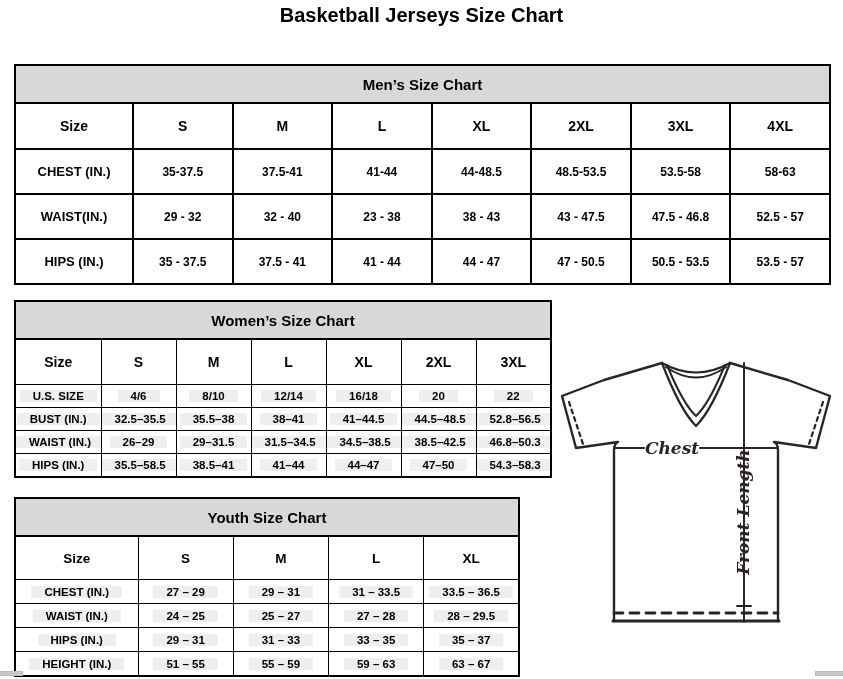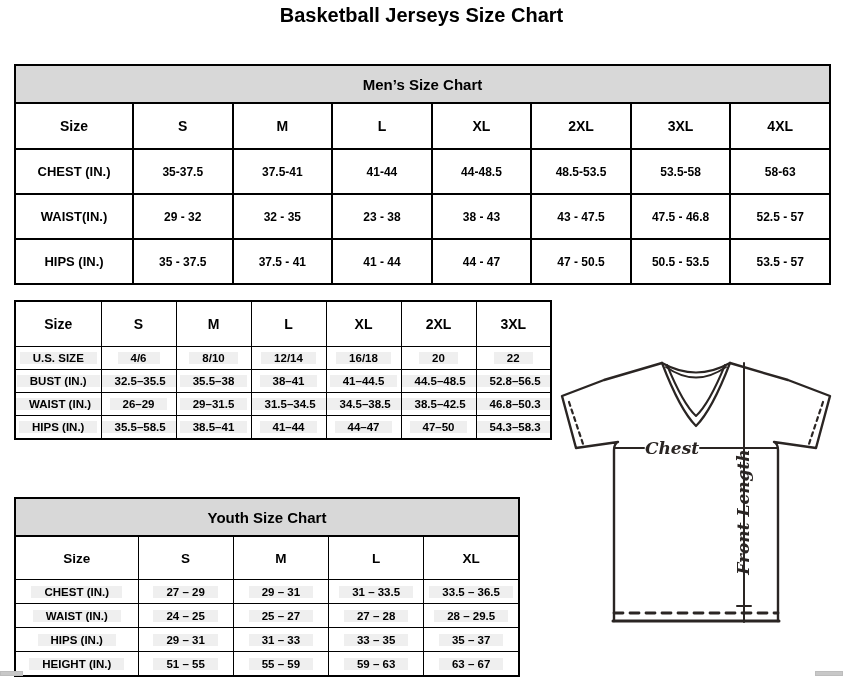--- a/index.html
+++ b/index.html
@@ -90,21 +90,21 @@
             <td><span>37.5-41</span></td>
             <td><span>41-44</span></td>
             <td><span>44-48.5</span></td>
             <td><span>48.5-53.5</span></td>
             <td><span>53.5-58</span></td>
             <td><span>58-63</span></td>
           </tr>
           <tr class="drow">
             <td class="rlabel"><span>WAIST(IN.)</span></td>
             <td><span>29 - 32</span></td>
-            <td><span>32 - 35</span></td>
+            <td><span>32 - 40</span></td>
             <td><span>23 - 38</span></td>
             <td><span>38 - 43</span></td>
             <td><span>43 - 47.5</span></td>
             <td><span>47.5 - 46.8</span></td>
             <td><span>52.5 - 57</span></td>
           </tr>
           <tr class="drow">
             <td class="rlabel"><span>HIPS (IN.)</span></td>
             <td><span>35 - 37.5</span></td>
             <td><span>37.5 - 41</span></td>
@@ -123,20 +123,23 @@
         <colgroup>
           <col style="width: 86px;">
           <col style="width: 75px;">
           <col style="width: 75px;">
           <col style="width: 75px;">
           <col style="width: 75px;">
           <col style="width: 75px;">
           <col style="width: 75px;">
         </colgroup>
         <tbody>
+          <tr class="band-row">
+            <td colspan="7" class="band">Women’s Size Chart</td>
+          </tr>
           <tr class="head">
             <td>Size</td>
             <td>S</td>
             <td>M</td>
             <td>L</td>
             <td>XL</td>
             <td>2XL</td>
             <td>3XL</td>
           </tr>
           <tr class="drow">

